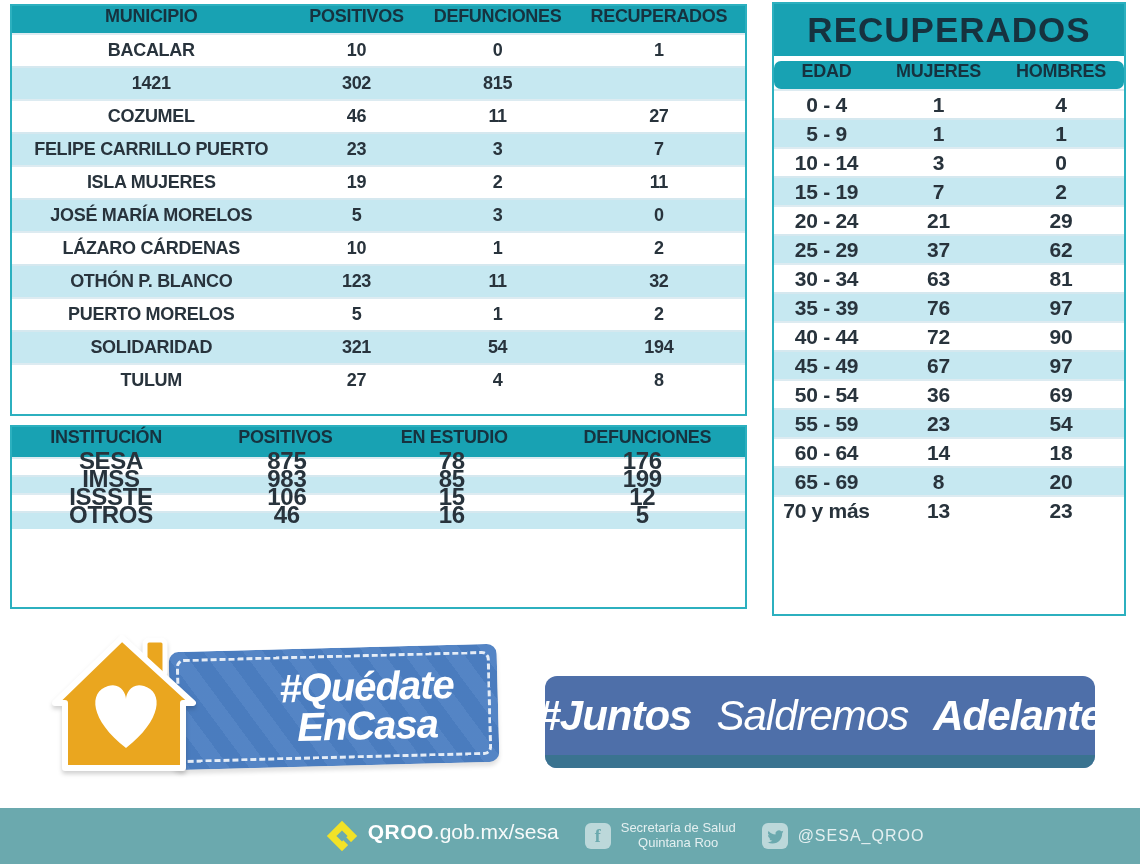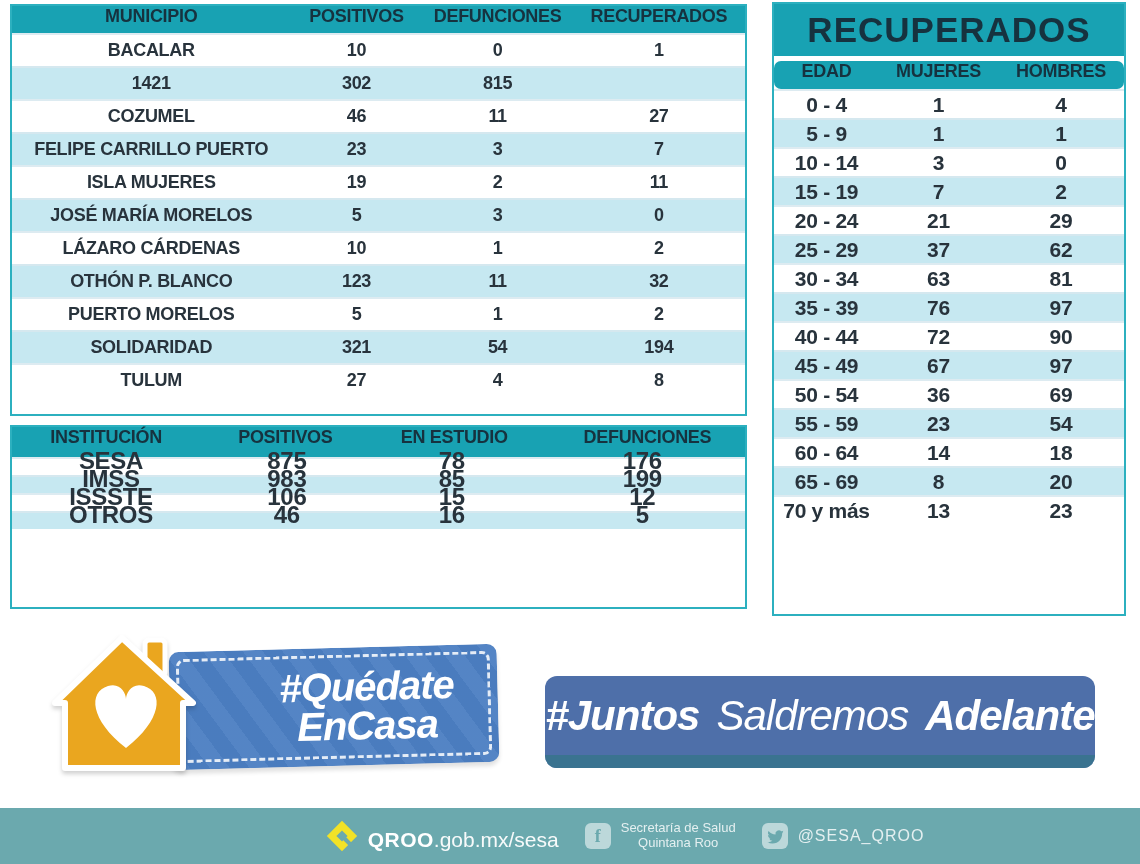--- a/index.html
+++ b/index.html
@@ -95,21 +95,21 @@
     color:#fff; font-style:italic; font-weight:700;
     font-size:40px; line-height:0.97; letter-spacing:-1px;
   }
 
   
   .juntos-banner {
     position:absolute; left:545px; top:676px; width:550px; height:92px;
     background: var(--banner-blue, #4e6fa9);
     border-radius:12px;
     display:flex; align-items:center; justify-content:center;
-    gap:17px;
+    gap:25px;
     padding-bottom:12px;
     overflow:hidden;
   }
   .juntos-banner::after {
     content:""; position:absolute; left:0; right:0; bottom:0; height:13px;
     background: var(--banner-bevel, #3a7390);
   }
   .juntos-banner span { color:#fff; font-style:italic; font-size:42px; letter-spacing:-1px; }
   .seg-bold   { font-weight:700; }
   .seg-light  { font-weight:400; }
@@ -117,21 +117,21 @@
   
   .footer-bar {
     position:absolute; left:0; top:808px; width:1140px; height:56px;
     background: var(--footer-teal, #6ba9ae);
     display:flex; align-items:center; justify-content:center;
   }
   .footer-inner {
     display:flex; align-items:center; gap:26px;
     transform: translateX(55px);
   }
-  .site-link { display:flex; align-items:flex-end; gap:10px; cursor:pointer; }
+  .site-link { display:flex; align-items:flex-start; gap:10px; cursor:pointer; }
   .site-text { font-size:21px; color:#fff; }
   .site-text b { font-weight:700; letter-spacing:0.5px; }
   .site-text .rest { font-weight:400; opacity:0.95; }
   .social { display:flex; align-items:center; gap:10px; cursor:pointer; }
   .social-sq {
     width:26px; height:26px; border-radius:6px;
     background: rgba(255,255,255,0.55);
     display:flex; align-items:center; justify-content:center;
     color: var(--footer-teal, #6ba9ae);
     font-weight:700; font-size:18px;

